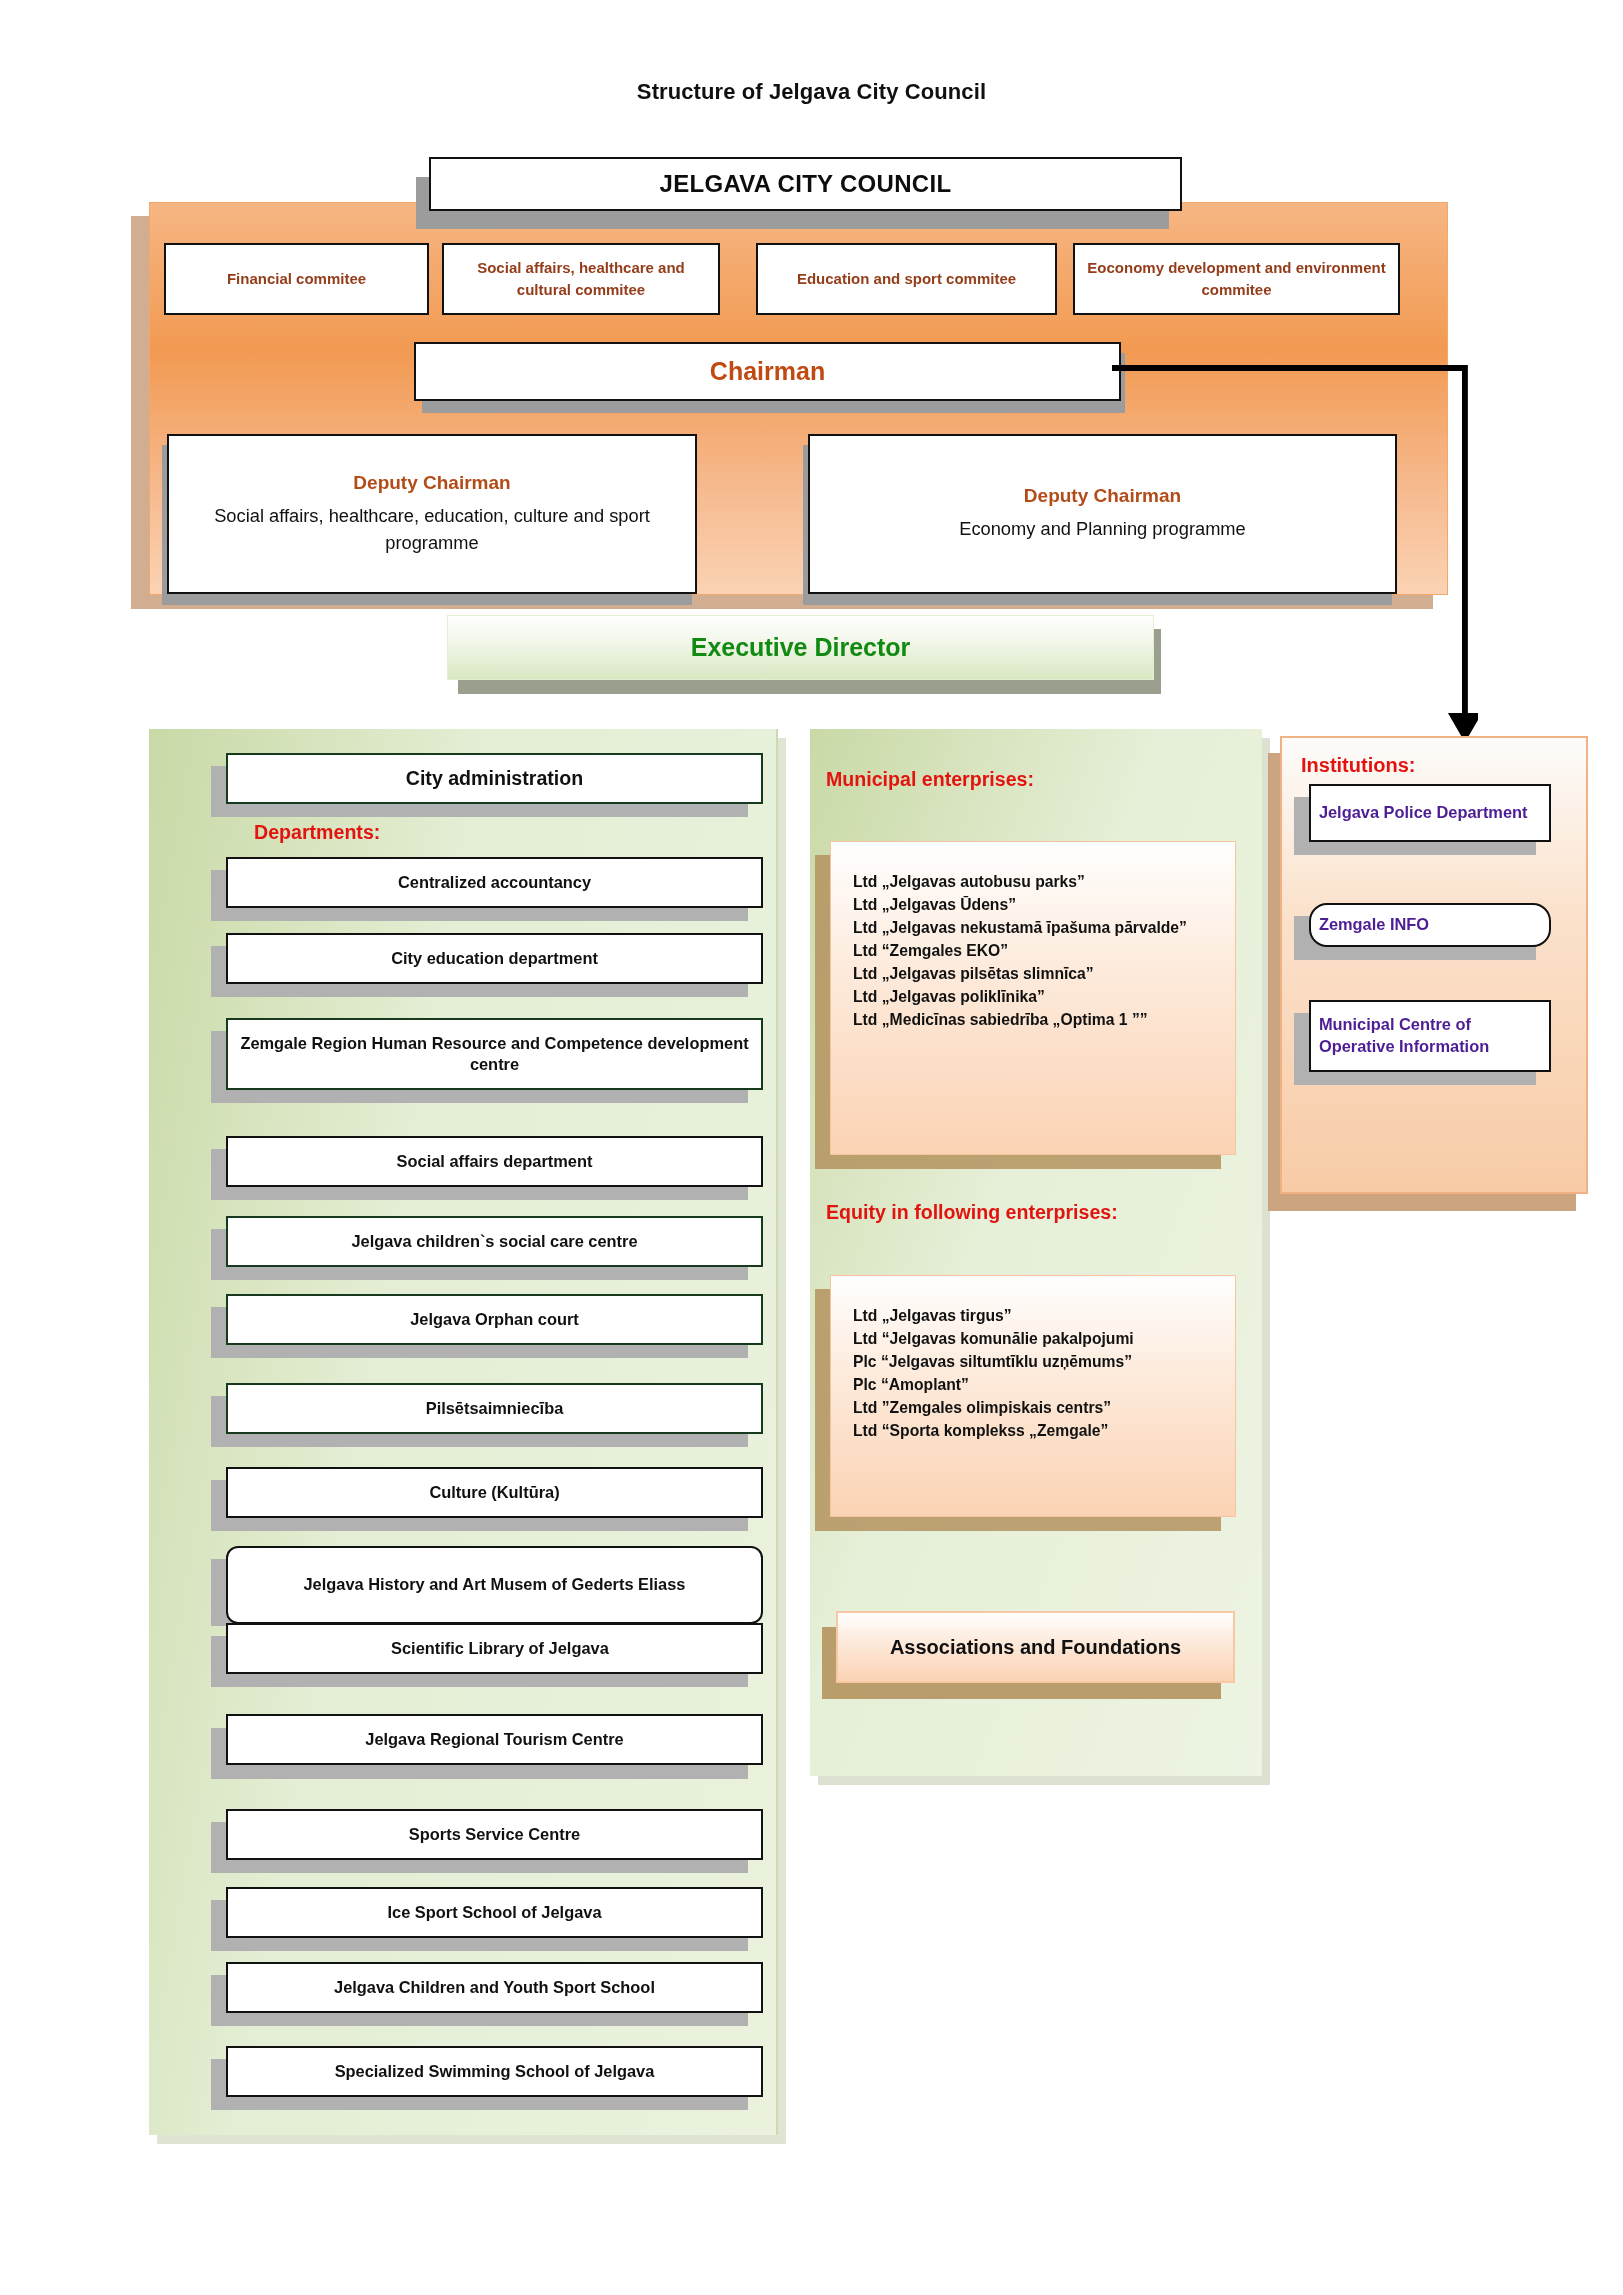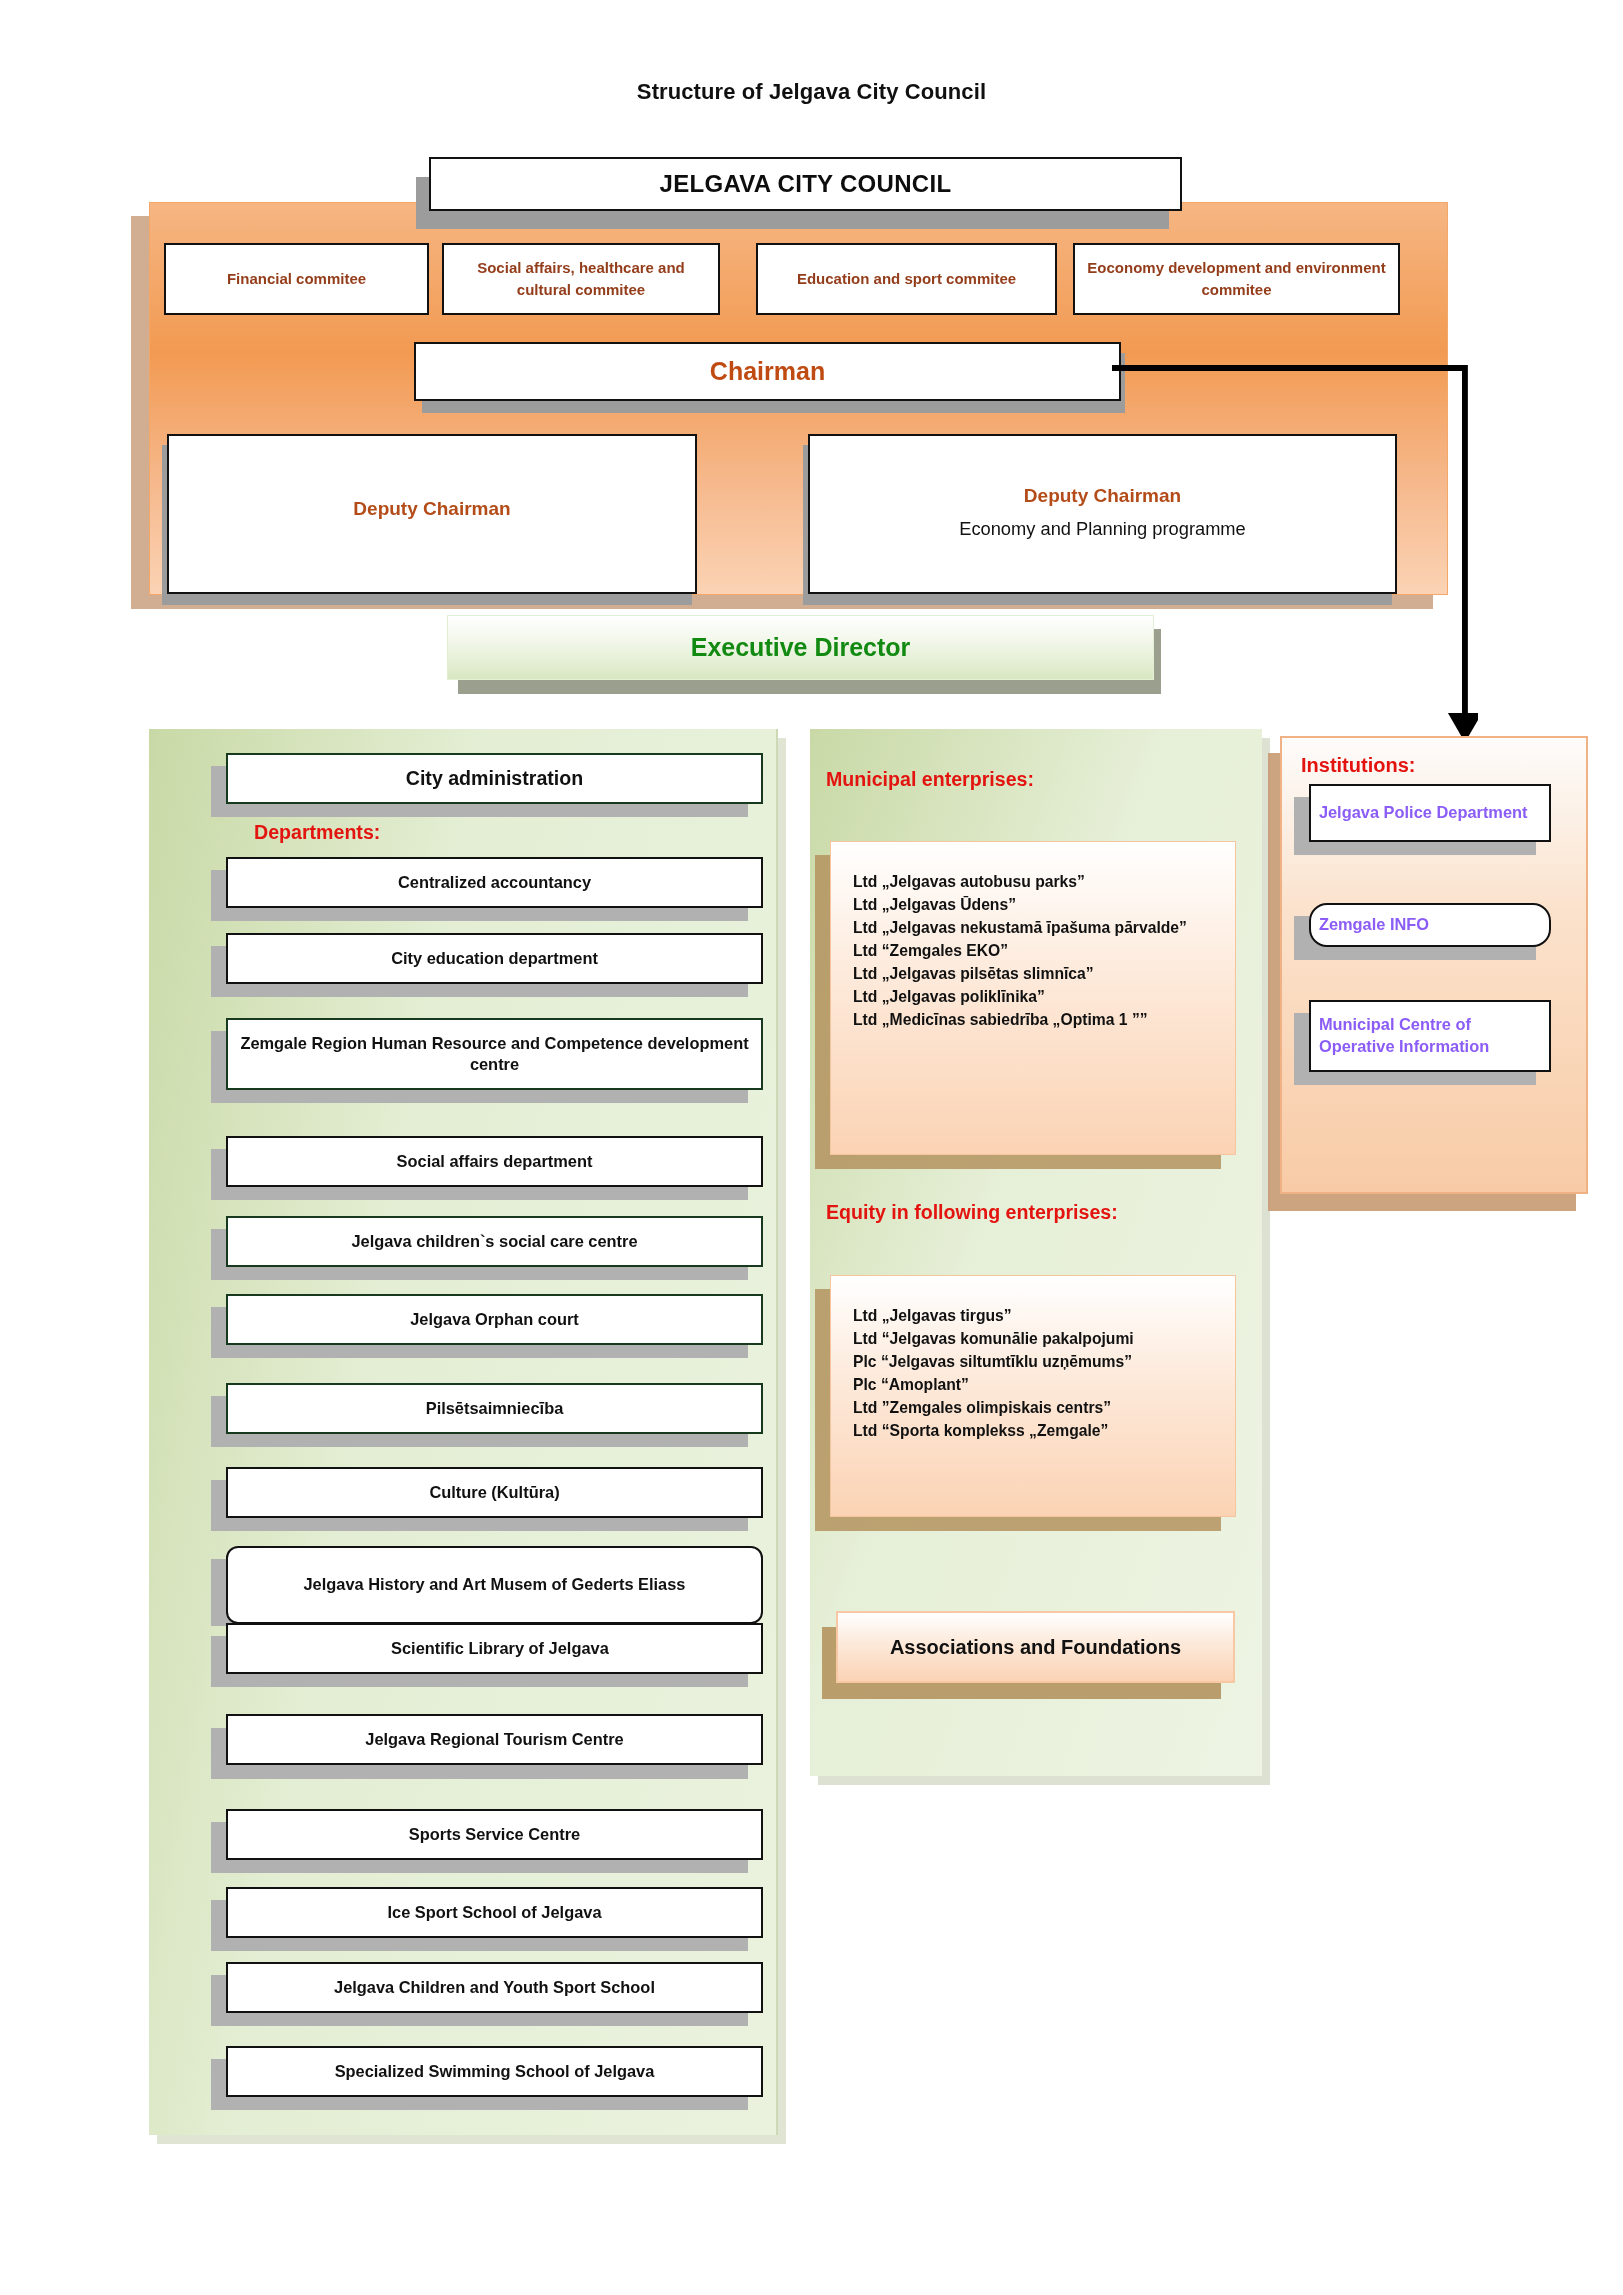--- a/index.html
+++ b/index.html
@@ -146,21 +146,21 @@
   }
   #assoc-box-shadow{left:822px;top:1627px;width:399px;height:72px;background:#b4935f;opacity:.9;}
 
   
   #institutions-label{
     left:1301px;top:754px;font-size:20px;font-weight:bold;color:#e3140f;
   }
   .rbox{
     left:1309px;width:242px;border:2.6px solid #111111;background:#ffffff;
     display:flex;align-items:center;text-align:left;
-    font-size:16.4px;font-weight:bold;color:#8b5cf6;line-height:1.32;padding:0 7.9px;
+    font-size:16.4px;font-weight:bold;color:#4c1d95;line-height:1.32;padding:0 7.9px;
   }
   .rbox-shadow{left:1294px;width:242px;background:#b1b1b1;}
 
   .nowrap-pre{white-space:pre-line;}
 </style>
 </head>
 <body>
 
 <div class="abs" id="page-title">Structure of Jelgava City Council</div>
 
@@ -174,20 +174,21 @@
 <div class="abs wbox wbox-thin committee" id="committee-1">Social affairs, healthcare and cultural commitee</div>
 <div class="abs wbox wbox-thin committee" id="committee-2">Education and sport commitee</div>
 <div class="abs wbox wbox-thin committee" id="committee-3">Eoconomy development and environment commitee</div>
 
 <div class="abs shadow-dark" id="chairman-shadow"></div>
 <div class="abs wbox" id="chairman-box">Chairman</div>
 
 <div class="abs shadow-dark deputy-shadow" id="deputy-0-shadow"></div>
 <div class="abs deputy" id="deputy-0">
   <span class="dep-title">Deputy Chairman</span>
+  <span class="dep-sub">Social affairs, healthcare, education, culture and sport programme</span>
 </div>
 <div class="abs shadow-dark deputy-shadow" id="deputy-1-shadow"></div>
 <div class="abs deputy" id="deputy-1">
   <span class="dep-title">Deputy Chairman</span>
   <span class="dep-sub">Economy and Planning programme</span>
 </div>
 
 <svg class="abs" id="arrow-connector" viewBox="0 0 560 590">
   <path d="M0 12 L540 12 L540 548" stroke="#000000" stroke-width="9" fill="none"></path>
   <polygon points="540,585 514,540 566,540" fill="#000000"></polygon>

